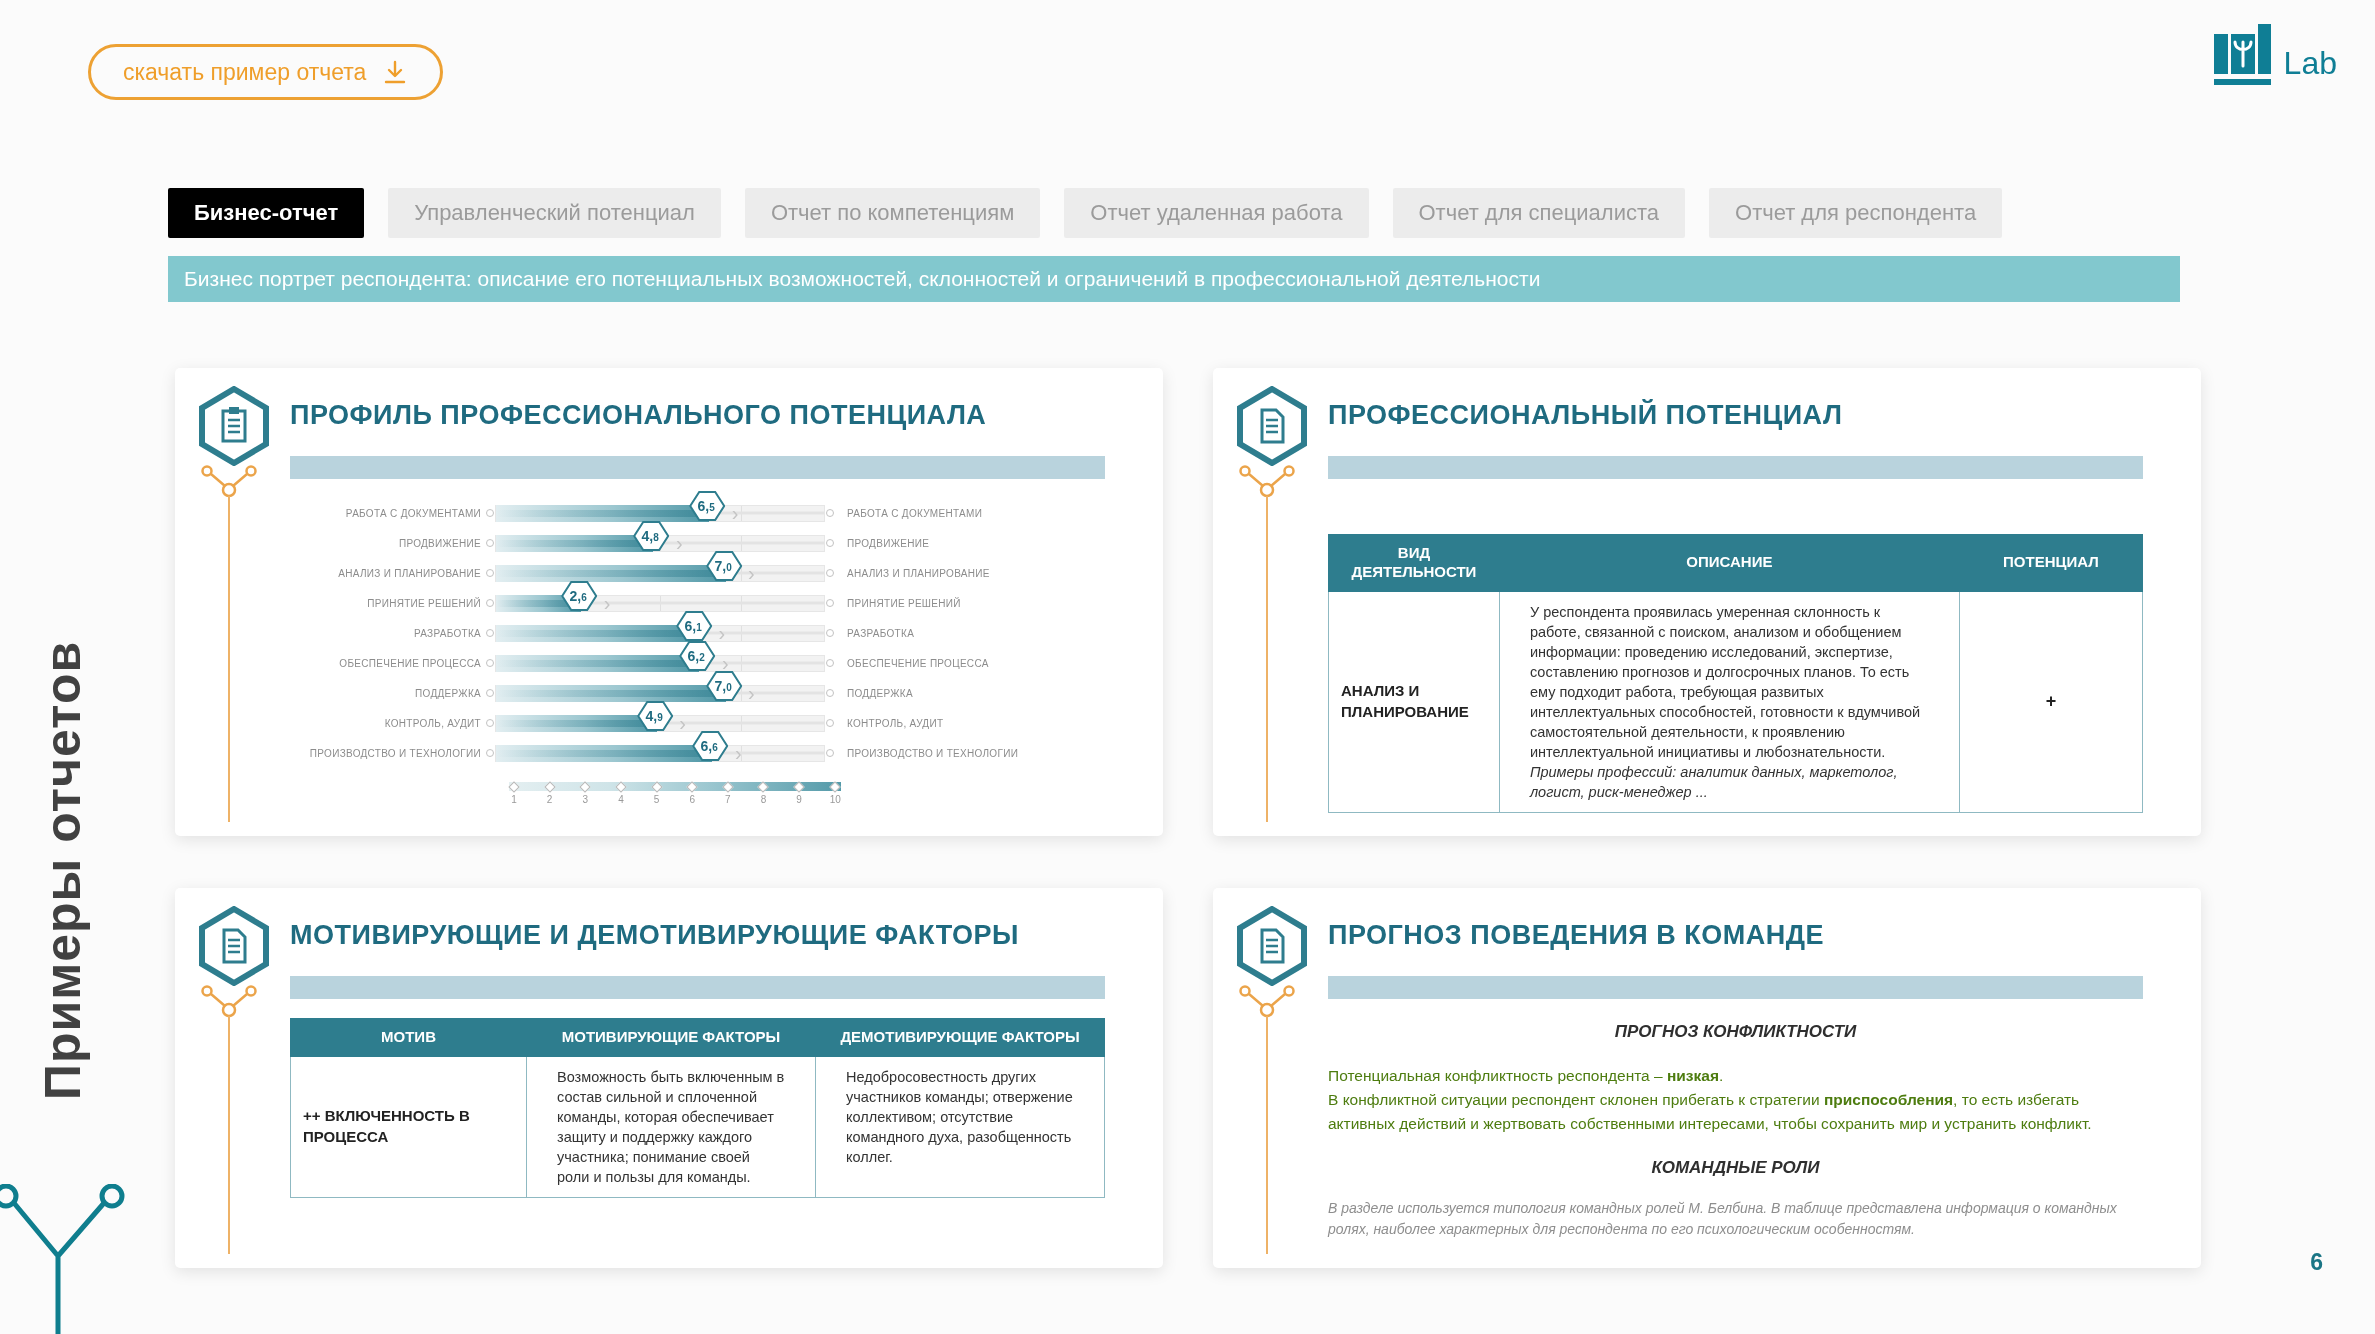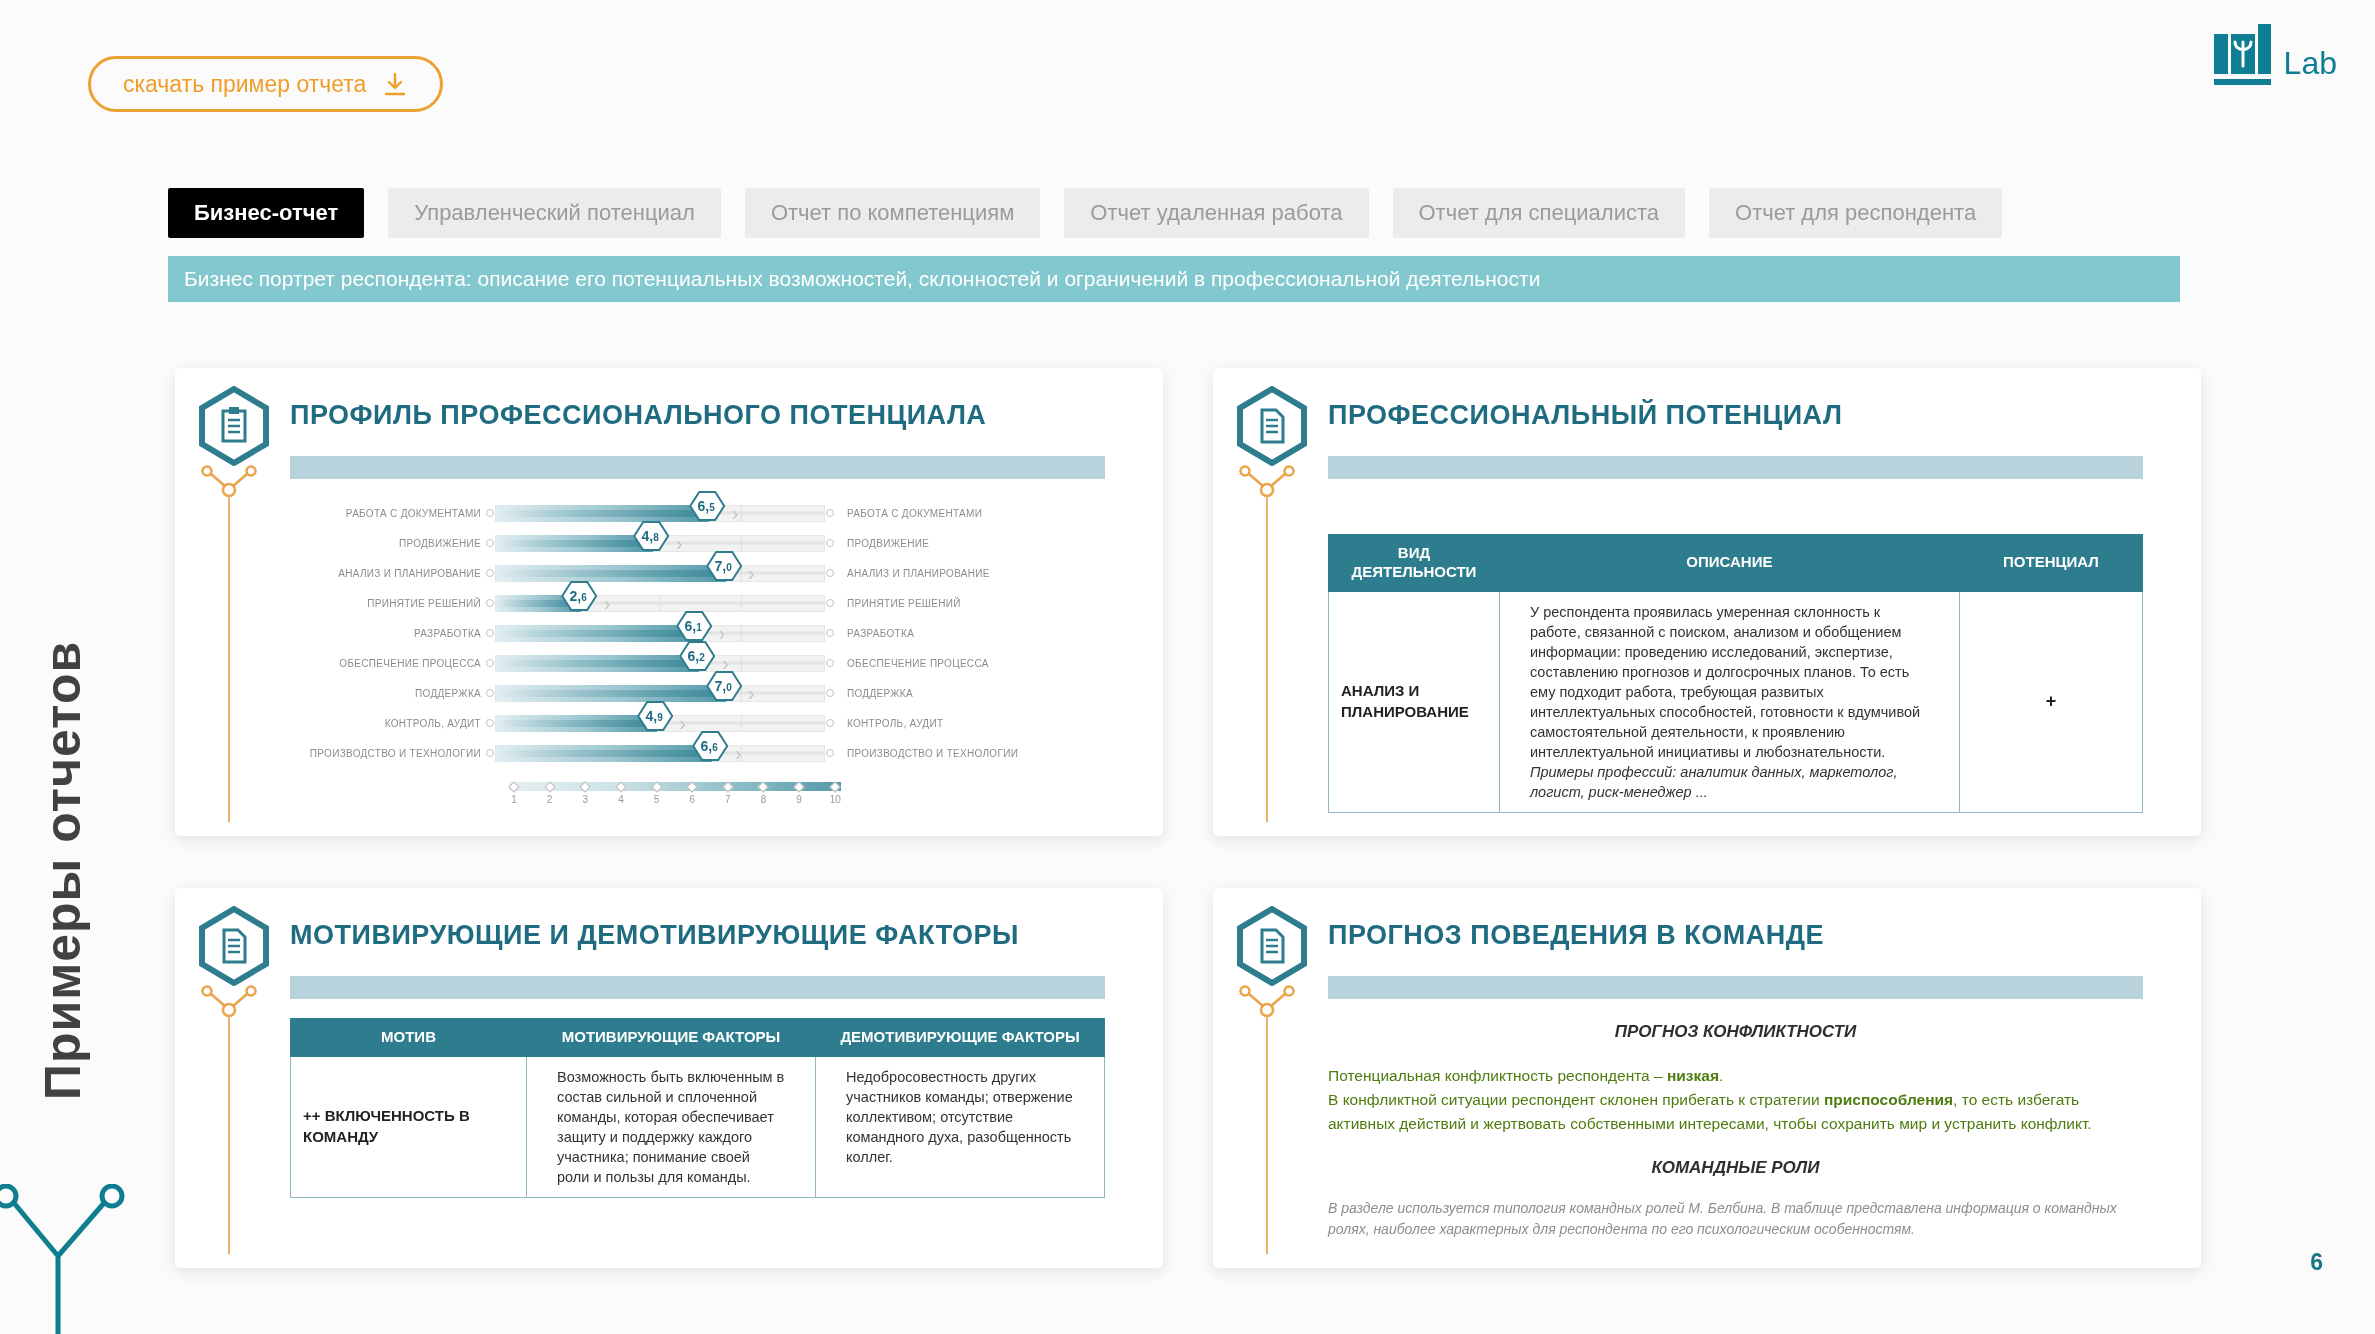--- a/index.html
+++ b/index.html
@@ -5,21 +5,21 @@
   * { margin:0; padding:0; box-sizing:border-box; }
   html,body { width:2375px; height:1334px; }
   body {
     position:relative; overflow:hidden;
     background:#fbfbfb;
     font-family:"Liberation Sans","DejaVu Sans",sans-serif;
     color:#333;
   }
   
   .dl-btn{
-    position:absolute; left:88px; top:56px; height:56px;
+    position:absolute; left:88px; top:44px; height:56px;
     display:flex; align-items:center; gap:16px;
     padding:0 32px; background:transparent;
     border:3px solid #eda133; border-radius:30px;
     color:#ef9e2a; font-size:23px; cursor:pointer;
     font-family:inherit;
   }
   .logo{ position:absolute; right:38px; top:22px; display:flex; align-items:flex-end; gap:8px; }
   .logo-text{ color:#0f7e95; font-size:32px; font-weight:normal; padding-bottom:6px; }
   
   .tabs{ position:absolute; left:168px; top:188px; display:flex; gap:24px; height:50px; }
@@ -428,21 +428,21 @@
         <col style="width:35.5%">
         <col style="width:35.5%">
       </colgroup>
     <tbody>
         <tr>
       <th>МОТИВ</th>
       <th>МОТИВИРУЮЩИЕ ФАКТОРЫ</th>
       <th>ДЕМОТИВИРУЮЩИЕ ФАКТОРЫ</th>
     </tr>
     <tr>
-      <td class="activity">++ ВКЛЮЧЕННОСТЬ В КОМАНДУ</td>
+      <td class="activity">++ ВКЛЮЧЕННОСТЬ В ПРОЦЕССА</td>
       <td class="desc" style="vertical-align:top">Возможность быть включенным в состав сильной и сплоченной команды, которая обеспечивает защиту и поддержку каждого участника; понимание своей роли и пользы для команды.</td>
       <td class="desc" style="vertical-align:top">Недобросовестность других участников команды; отвержение коллективом; отсутствие командного духа, разобщенность коллег.</td>
     </tr>
   </tbody>
     </table>
 </div>
 
 <div class="card br">
   <svg class="hex-icon" width="74" height="80" viewBox="0 0 74 80">
     <polygon points="37,3 69,22 69,58 37,77 5,58 5,22" fill="#fff" stroke="#2e7d8e" stroke-width="6"></polygon>

